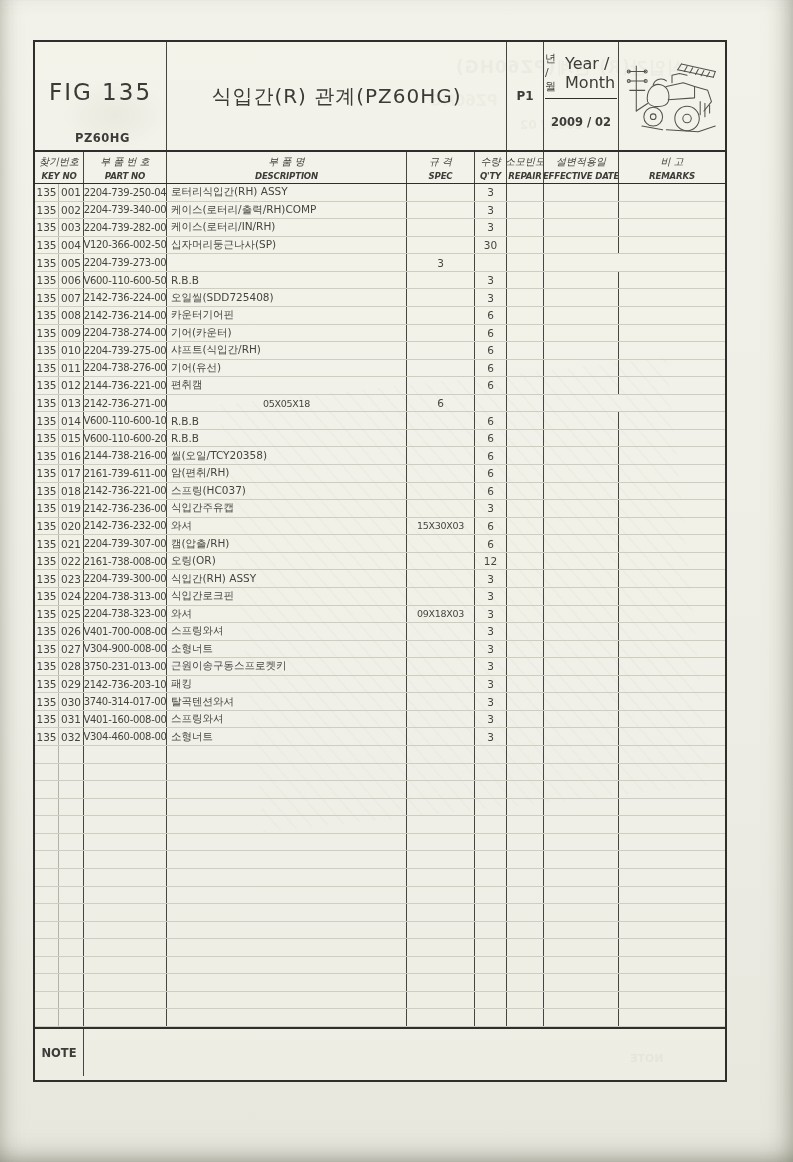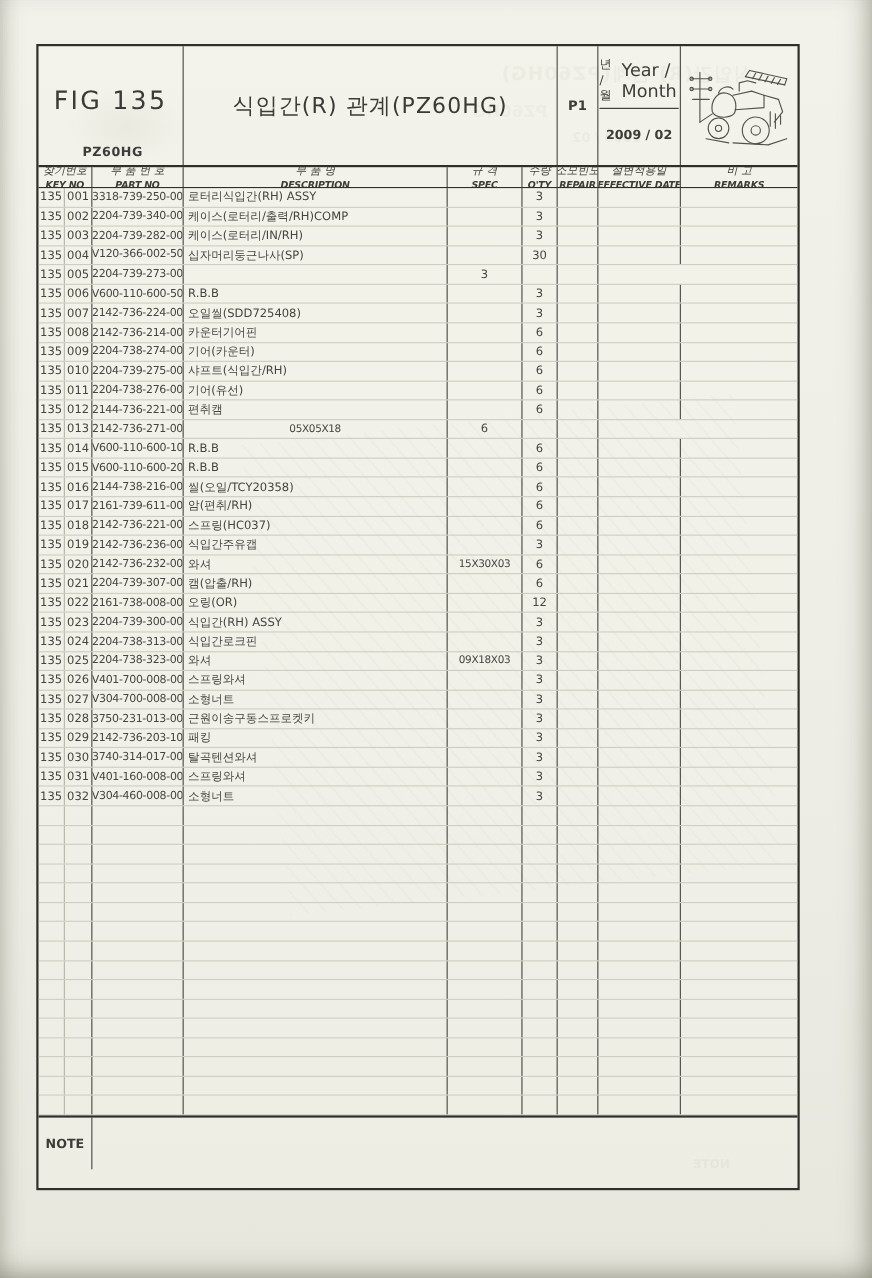--- a/index.html
+++ b/index.html
@@ -47,21 +47,21 @@
   .title-cell { display:flex; align-items:center; justify-content:center; }
   .page-title { font-size:20px; letter-spacing:1px; color:#3a3a36; }
   .p1-cell { display:flex; align-items:center; justify-content:center; font-size:12px; font-weight:bold; }
   .ym-cell { display:flex; flex-direction:column; padding:5px 1px 6px 1px; }
   .ym-top { height:52px; border-bottom:1.5px solid #2e2e2b; display:flex; flex-direction:row; align-items:center; justify-content:center; gap:3px;}
   .ym-ko { font-size:11px; }
   .ym-en { font-size:16px; font-weight:normal; }
   .ym-val { flex:1; display:flex; align-items:center; justify-content:center; font-size:11.5px; font-weight:bold; }
   .machine-cell { display:flex; align-items:center; justify-content:center; }
   
-  .colhead { display:grid; grid-template-columns:49px 83px 240px 68px 32px 37px 75px 106px; height:19px; border-bottom:1.5px solid #2e2e2b; }
+  .colhead { display:grid; grid-template-columns:49px 83px 240px 68px 32px 37px 75px 106px; height:32px; border-bottom:1.5px solid #2e2e2b; }
   .ch { display:flex; flex-direction:column; align-items:center; justify-content:center; gap:2px; overflow:hidden;}
   .ch .ko { font-family:"DejaVu Serif","Liberation Serif",serif; font-style:italic; font-size:10px; white-space:nowrap;}
   .ch .en { font-style:italic; font-weight:bold; font-size:8.6px; white-space:nowrap; letter-spacing:-0.2px;}
   
   .rows { height:843px; overflow:hidden; }
   .trow { display:grid; grid-template-columns:24px 25px 83px 240px 68px 32px 37px 75px 106px; height:17.5625px; border-bottom:1px solid #cdcdc0; }
   .tc { overflow:hidden; white-space:nowrap; border-right:1px solid #454542; display:flex; align-items:center; font-size:10.5px; color:#45453f;}
   .tc.c0 { border-right:1px solid #b3b3a6; justify-content:center; }
   .tc.c1 { justify-content:center; }
   .tc.c2 { justify-content:center; font-size:10px; letter-spacing:-0.3px; }
@@ -179,21 +179,21 @@
       <div class="ch">
         <span class="ko">비  고</span>
         <span class="en">REMARKS</span>
       </div>
     </div>
 
     <div class="rows">
         <div class="trow">
           <div class="tc c0">135</div>
           <div class="tc c1">001</div>
-          <div class="tc c2">3318-739-250-00</div>
+          <div class="tc c2">2204-739-250-04</div>
           <div class="tc c3">로터리식입간(RH)  ASSY</div>
           <div class="tc c4"></div>
           <div class="tc c5">3</div>
           <div class="tc c6"></div>
           <div class="tc c7"></div>
           <div class="tc c8"></div>
         </div>
         <div class="trow">
           <div class="tc c0">135</div>
           <div class="tc c1">002</div>
@@ -463,21 +463,21 @@
           <div class="tc c3">스프링와셔</div>
           <div class="tc c4"></div>
           <div class="tc c5">3</div>
           <div class="tc c6"></div>
           <div class="tc c7"></div>
           <div class="tc c8"></div>
         </div>
         <div class="trow">
           <div class="tc c0">135</div>
           <div class="tc c1">027</div>
-          <div class="tc c2">V304-700-008-00</div>
+          <div class="tc c2">V304-900-008-00</div>
           <div class="tc c3">소형너트</div>
           <div class="tc c4"></div>
           <div class="tc c5">3</div>
           <div class="tc c6"></div>
           <div class="tc c7"></div>
           <div class="tc c8"></div>
         </div>
         <div class="trow">
           <div class="tc c0">135</div>
           <div class="tc c1">028</div>

